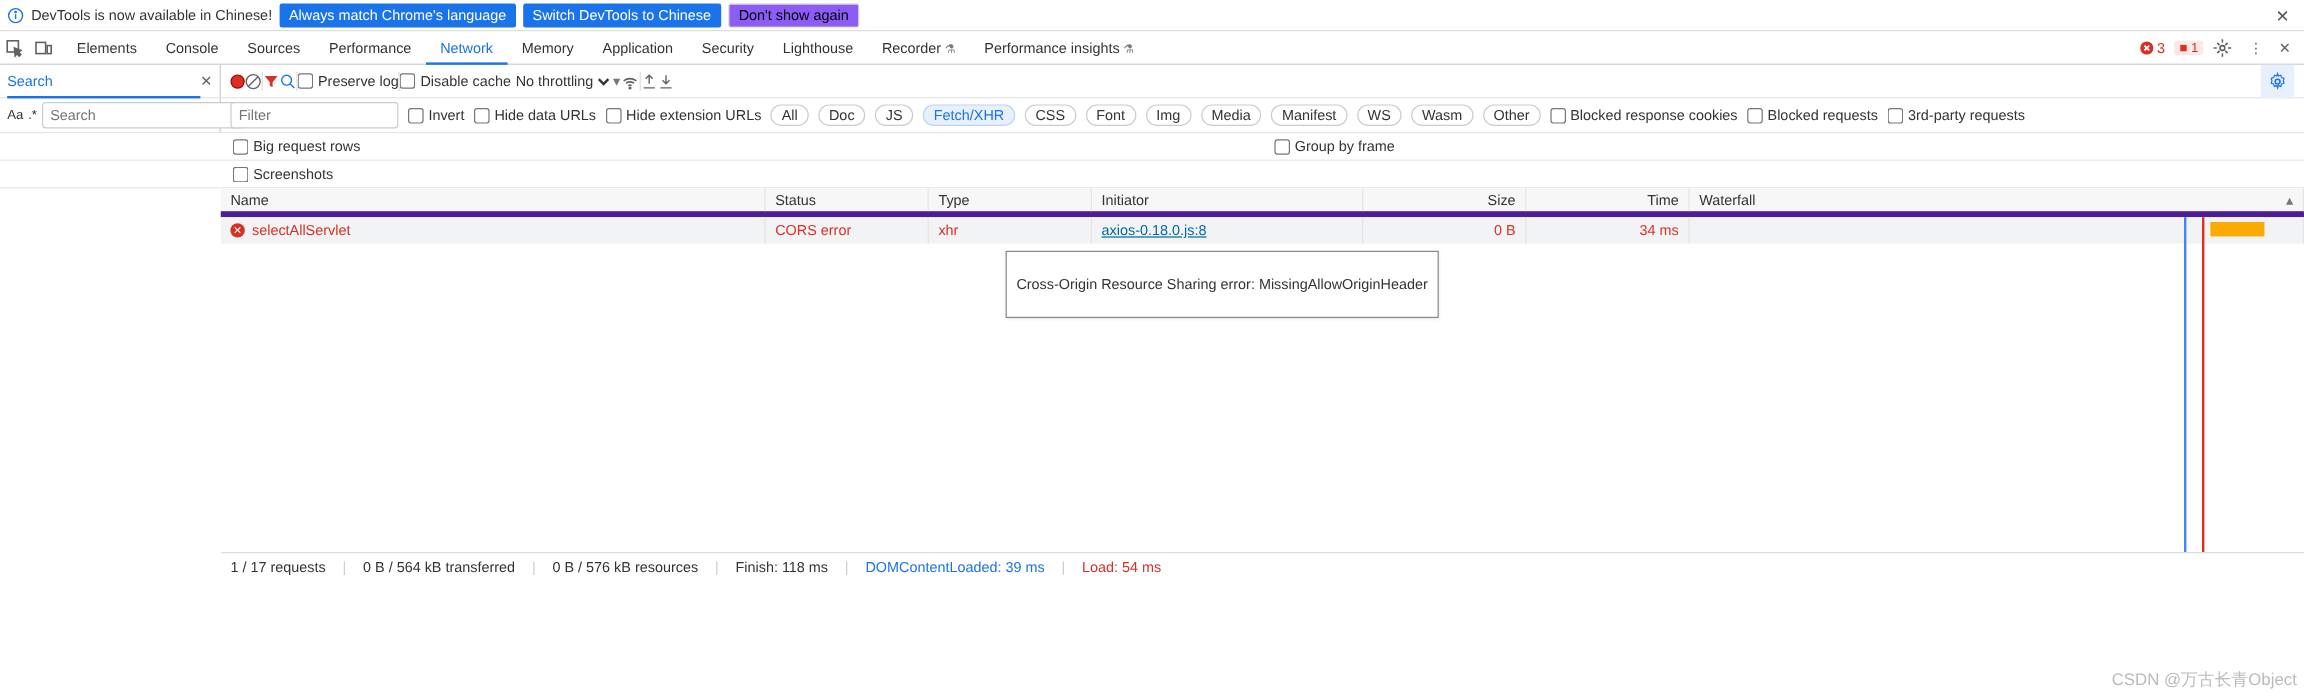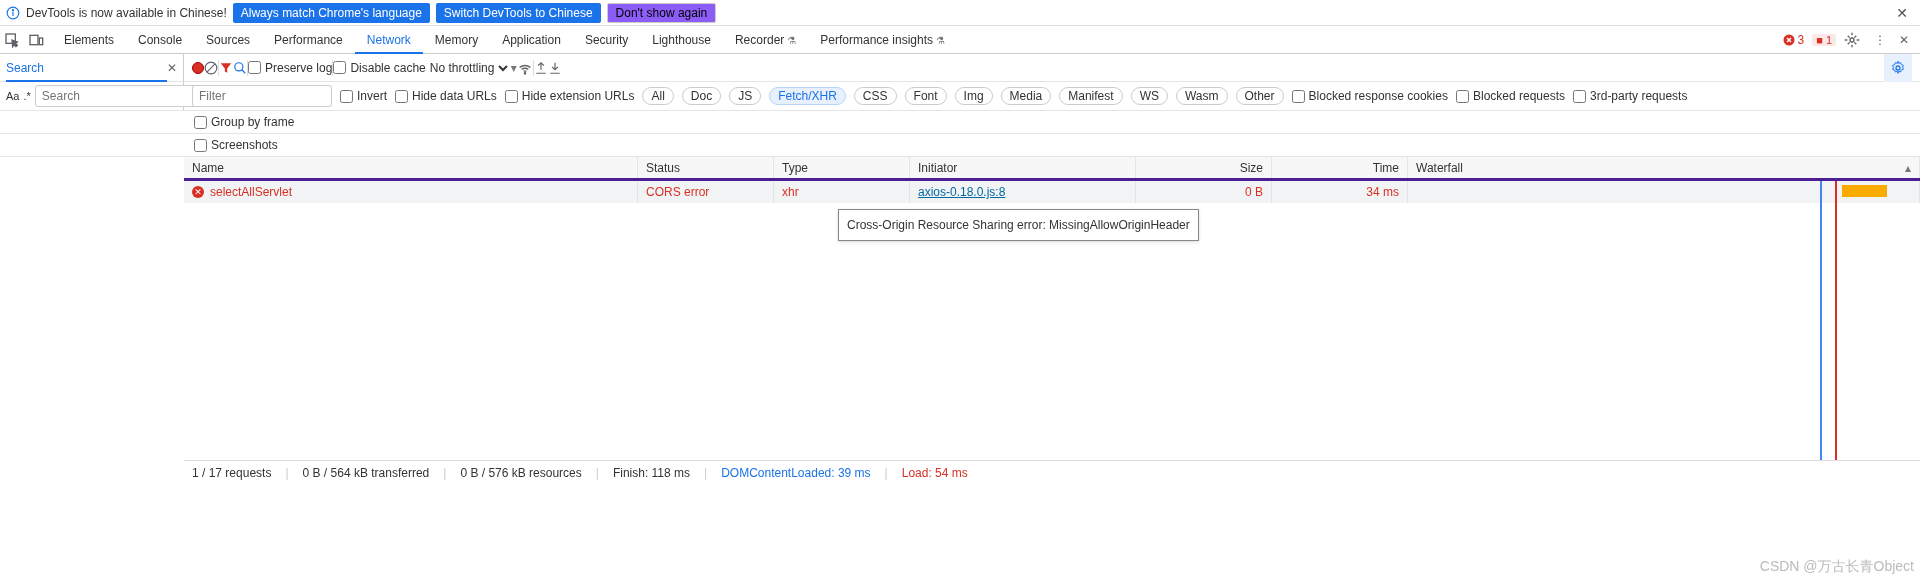--- a/index.html
+++ b/index.html
@@ -46,39 +46,39 @@
 .filter-input { width:140px; border:1px solid #ccc; border-radius:3px; padding:2px 6px; font-size:12px; height:22px; color:#888; }
 .pill { border:1px solid #ccc; border-radius:10px; padding:1px 8px; font-size:12px; cursor:pointer; color:#333; background:#fff; }
 .pill.active { background:#e8f0fe; color:#1a73e8; border-color:#b8d4fb; }
 
 
 .ckrow { display:flex; border-bottom:1px solid #e5e5e5; }
 .ckrow .col { flex:1; padding:4px 10px; display:flex; align-items:center; gap:6px; }
 .ckrow .colpad { width:184px; }
 
 
-.thead { display:flex; background:#f7f7f7; border-bottom:3px solid #4c1d95; height:24px; align-items:center; font-size:12px; color:#333;justify-content:flex-end; }
+.thead { display:flex; background:#f7f7f7; border-bottom:5px solid #4c1d95; height:24px; align-items:center; font-size:12px; color:#333;justify-content:flex-end; }
 .thead > div, .trow > div { padding:0 8px; border-right:1px solid #e5e5e5; height:100%; display:flex; align-items:center; }
 .c-name { width:454px; }
 .c-status { width:136px; }
 .c-type { width:136px; }
 .c-init { width:226px; }
 .c-size { width:136px; justify-content:flex-end; }
 .c-time { width:136px; justify-content:flex-end; }
 .c-wf { flex:1; }
 .tri { margin-left:auto; color:#777; }
 
 
 .tbody { position:relative; height:280px; border-bottom:1px solid #ddd; }
 .trow { display:flex; height:22px; align-items:center; font-size:12px; background:#f1f3f4; }
 .trow .red { color:#d93025; }
 .trow a { color:#0369a1; text-decoration:underline; }
 .err-dot { width:12px; height:12px; border-radius:50%; background:#d93025; color:#fff; font-size:9px; display:inline-flex; align-items:center; justify-content:center; margin-right:6px; }
 
-.tooltip { position:absolute; left:654px; top:28px; background:#fff; border:1px solid #888; padding:8px 8px; font-size:12px; color:#333; box-shadow:0 1px 3px rgba(0,0,0,.15); }
+.tooltip { position:absolute; left:654px; top:28px; background:#fff; border:1px solid #888; padding:20px 8px; font-size:12px; color:#333; box-shadow:0 1px 3px rgba(0,0,0,.15); }
 
 .vgrid { position:absolute; top:0; bottom:0; right:0; width:160px; }
 .vline { position:absolute; top:0; bottom:0; width:2px; }
 .vline.blue { background:#4285f4; left:60px; }
 .vline.red { background:#d93025; left:75px; }
 .wbar { position:absolute; top:4px; height:12px; background:#f9ab00; left:82px; width:45px; }
 
 
 .footer { display:flex; align-items:center; height:24px; padding:0 8px; gap:14px; font-size:12px; color:#333; }
 .footer .sep { color:#ccc; }
@@ -265,20 +265,26 @@
         <span>3rd-party requests</span>
       </label>
   </div>
 </div>
 
 <div class="ckrow">
   <div class="colpad"></div>
   <div class="col">
       <label class="chk">
         <input type="checkbox" style="">
+        <span>Big request rows</span>
+      </label>
+    </div>
+  <div class="col">
+      <label class="chk">
+        <input type="checkbox" style="">
         <span>Group by frame</span>
       </label>
     </div>
 </div>
 <div class="ckrow">
   <div class="colpad"></div>
   <div class="col">
       <label class="chk">
         <input type="checkbox" style="">
         <span>Screenshots</span>

